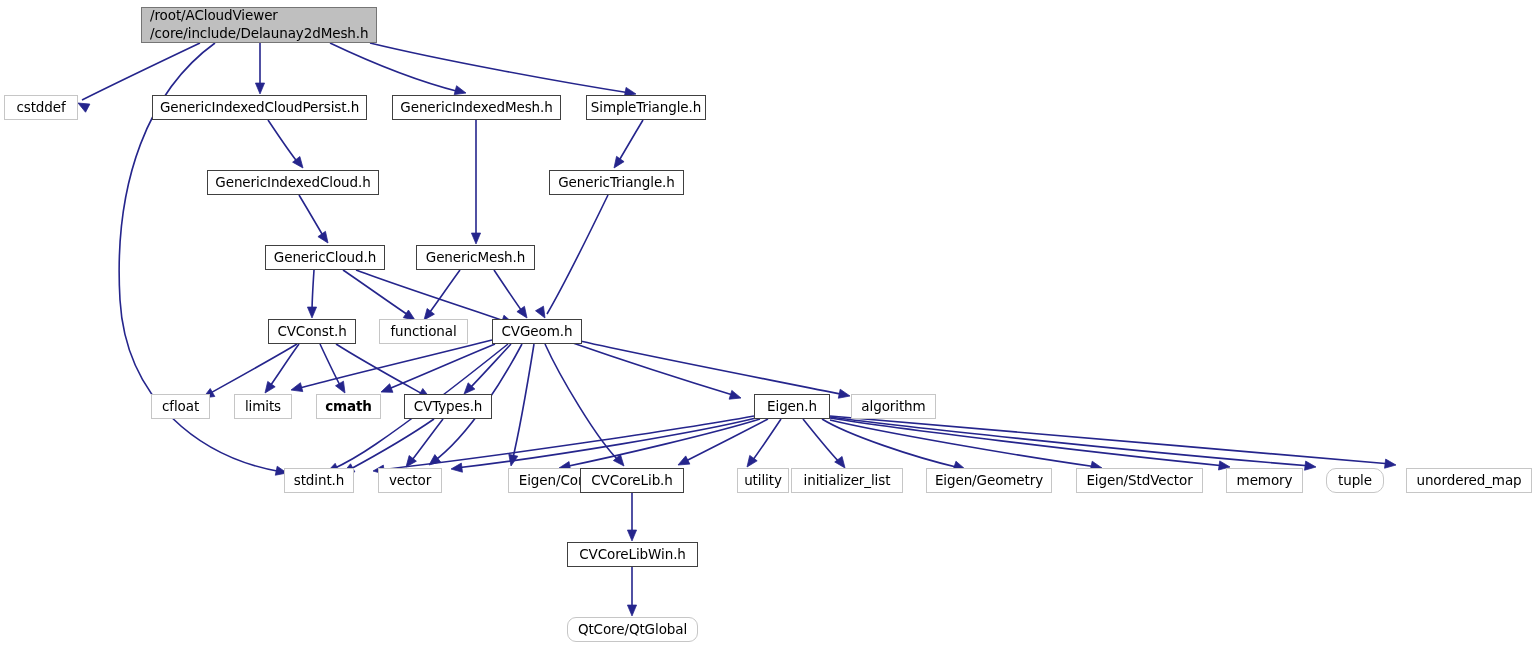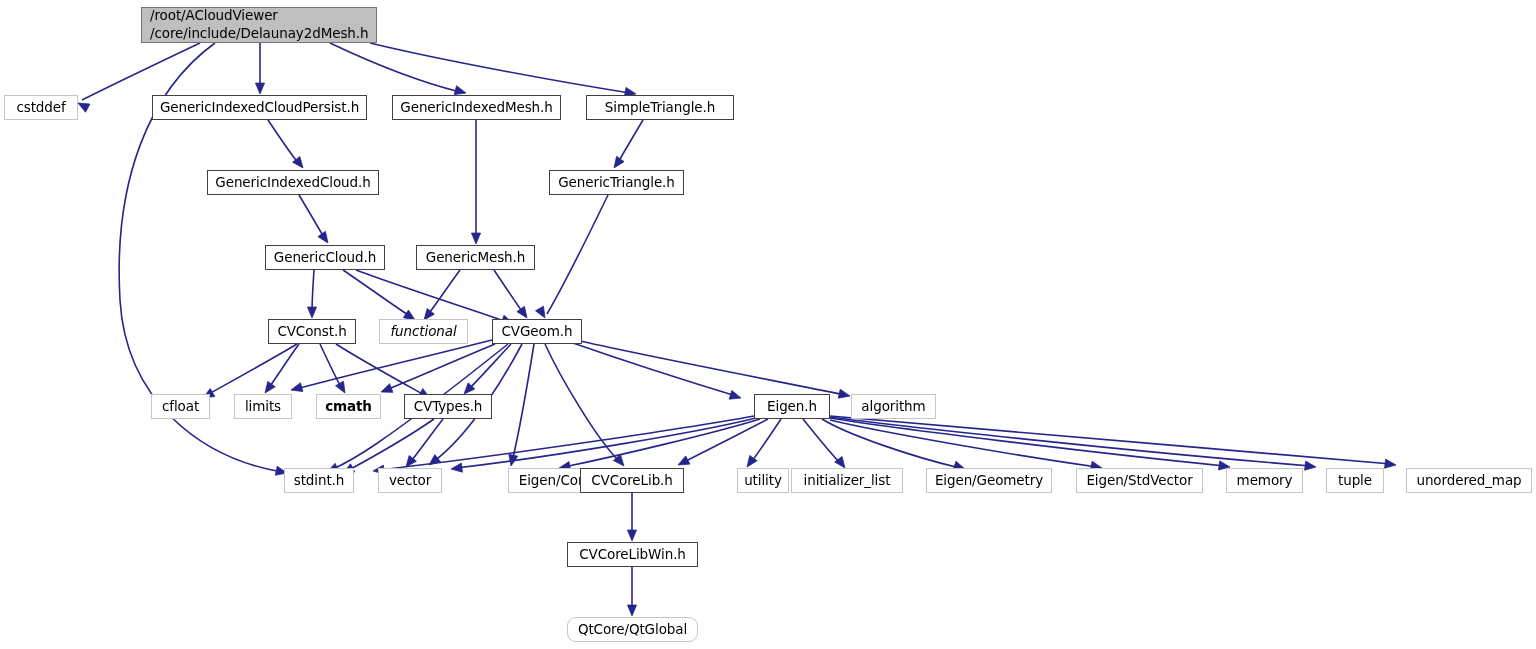--- a/index.html
+++ b/index.html
@@ -157,41 +157,41 @@
         <path d="M 632,567 L 632,610" class="edge-path"></path>
         <polygon points="0,0 -11,-4.6 -11,4.6" transform="translate(632,616) rotate(90)" class="edge-head"></polygon>
       </g>
   </svg>
   <div id="nodes-layer">
       <div class="node-box node-current" style="left: 141px; top: 7px; width: 236px; height: 36px;">/root/ACloudViewer
 /core/include/Delaunay2dMesh.h</div>
       <div class="node-box node-sys" style="left: 4px; top: 95px; width: 74px; height: 25px;">cstddef</div>
       <div class="node-box node-lib" style="left: 152px; top: 95px; width: 215px; height: 25px;">GenericIndexedCloudPersist.h</div>
       <div class="node-box node-lib" style="left: 392px; top: 95px; width: 169px; height: 25px;">GenericIndexedMesh.h</div>
-      <div class="node-box node-lib" style="left: 586px; top: 95px; width: 148px; height: 25px;">SimpleTriangle.h</div>
+      <div class="node-box node-lib" style="left: 586px; top: 95px; width: 120px; height: 25px;">SimpleTriangle.h</div>
       <div class="node-box node-lib" style="left: 207px; top: 170px; width: 172px; height: 25px;">GenericIndexedCloud.h</div>
       <div class="node-box node-lib" style="left: 549px; top: 170px; width: 135px; height: 25px;">GenericTriangle.h</div>
       <div class="node-box node-lib" style="left: 265px; top: 245px; width: 120px; height: 25px;">GenericCloud.h</div>
       <div class="node-box node-lib" style="left: 416px; top: 245px; width: 119px; height: 25px;">GenericMesh.h</div>
       <div class="node-box node-lib" style="left: 268px; top: 319px; width: 88px; height: 25px;">CVConst.h</div>
-      <div class="node-box node-sys" style="left: 379px; top: 319px; width: 89px; height: 25px; font-style: italic;">functional</div>
+      <div class="node-box node-sys" style="left: 379px; top: 319px; width: 89px; height: 25px;">functional</div>
       <div class="node-box node-lib" style="left: 492px; top: 319px; width: 90px; height: 25px;">CVGeom.h</div>
       <div class="node-box node-sys" style="left: 151px; top: 394px; width: 59px; height: 25px;">cfloat</div>
       <div class="node-box node-sys" style="left: 234px; top: 394px; width: 58px; height: 25px;">limits</div>
       <div class="node-box node-sys" style="left: 316px; top: 394px; width: 65px; height: 25px; font-weight: bold;">cmath</div>
       <div class="node-box node-lib" style="left: 404px; top: 394px; width: 88px; height: 25px;">CVTypes.h</div>
       <div class="node-box node-lib" style="left: 754px; top: 394px; width: 76px; height: 25px;">Eigen.h</div>
       <div class="node-box node-sys" style="left: 851px; top: 394px; width: 85px; height: 25px;">algorithm</div>
       <div class="node-box node-sys" style="left: 284px; top: 468px; width: 70px; height: 25px;">stdint.h</div>
       <div class="node-box node-sys" style="left: 378px; top: 468px; width: 64px; height: 25px;">vector</div>
       <div class="node-box node-sys" style="left: 464px; top: 468px; width: 94px; height: 25px; margin-left: 44px;">Eigen/Core</div>
       <div class="node-box node-lib" style="left: 580px; top: 468px; width: 104px; height: 25px;">CVCoreLib.h</div>
       <div class="node-box node-sys" style="left: 708px; top: 468px; width: 52px; height: 25px; margin-left: 29px;">utility</div>
       <div class="node-box node-sys" style="left: 791px; top: 468px; width: 112px; height: 25px;">initializer_list</div>
       <div class="node-box node-sys" style="left: 926px; top: 468px; width: 126px; height: 25px;">Eigen/Geometry</div>
       <div class="node-box node-sys" style="left: 1076px; top: 468px; width: 127px; height: 25px;">Eigen/StdVector</div>
       <div class="node-box node-sys" style="left: 1226px; top: 468px; width: 77px; height: 25px;">memory</div>
-      <div class="node-box node-sys" style="left: 1326px; top: 468px; width: 58px; height: 25px;">tuple</div>
+      <div class="node-box node-sys" style="left: 1326px; top: 468px; width: 58px; height: 25px; border-radius: 10px;">tuple</div>
       <div class="node-box node-sys" style="left: 1406px; top: 468px; width: 126px; height: 25px;">unordered_map</div>
       <div class="node-box node-lib" style="left: 567px; top: 542px; width: 131px; height: 25px;">CVCoreLibWin.h</div>
       <div class="node-box node-sys" style="left: 567px; top: 617px; width: 131px; height: 25px; border-radius: 9px;">QtCore/QtGlobal</div>
     </div>
 </div>
 
 </body></html>

